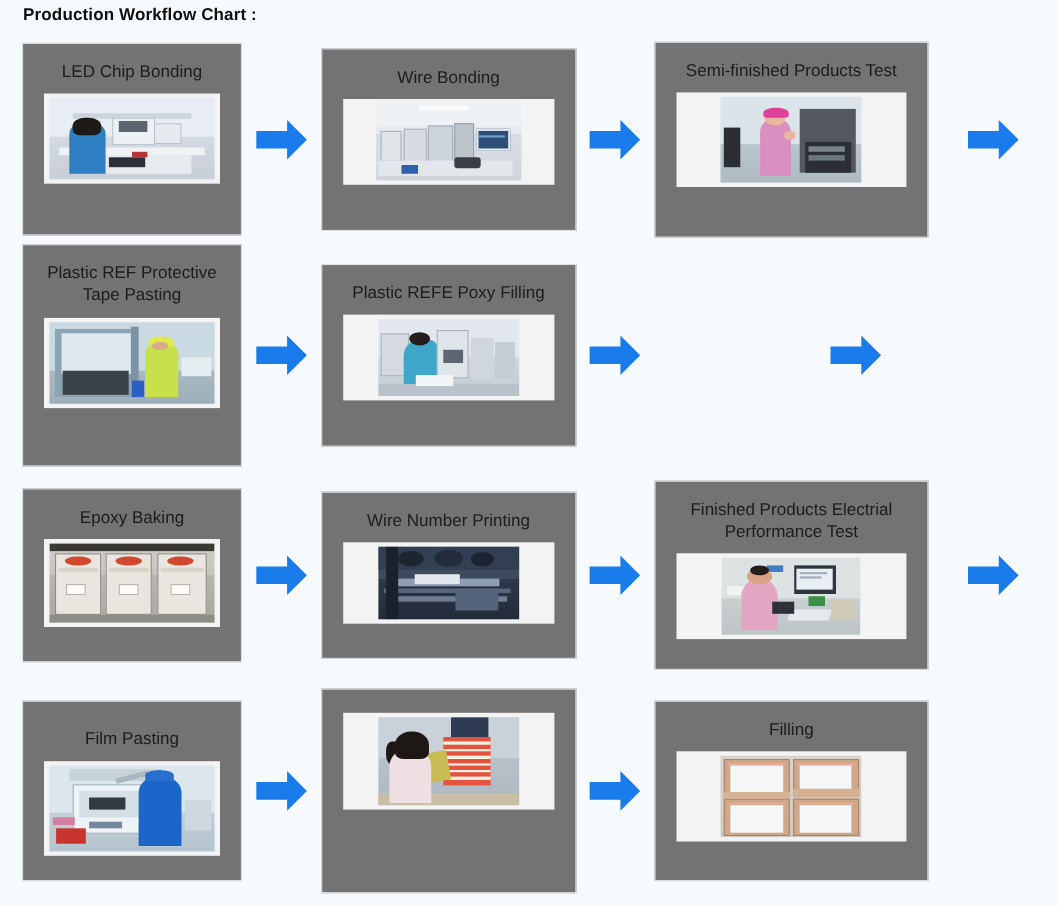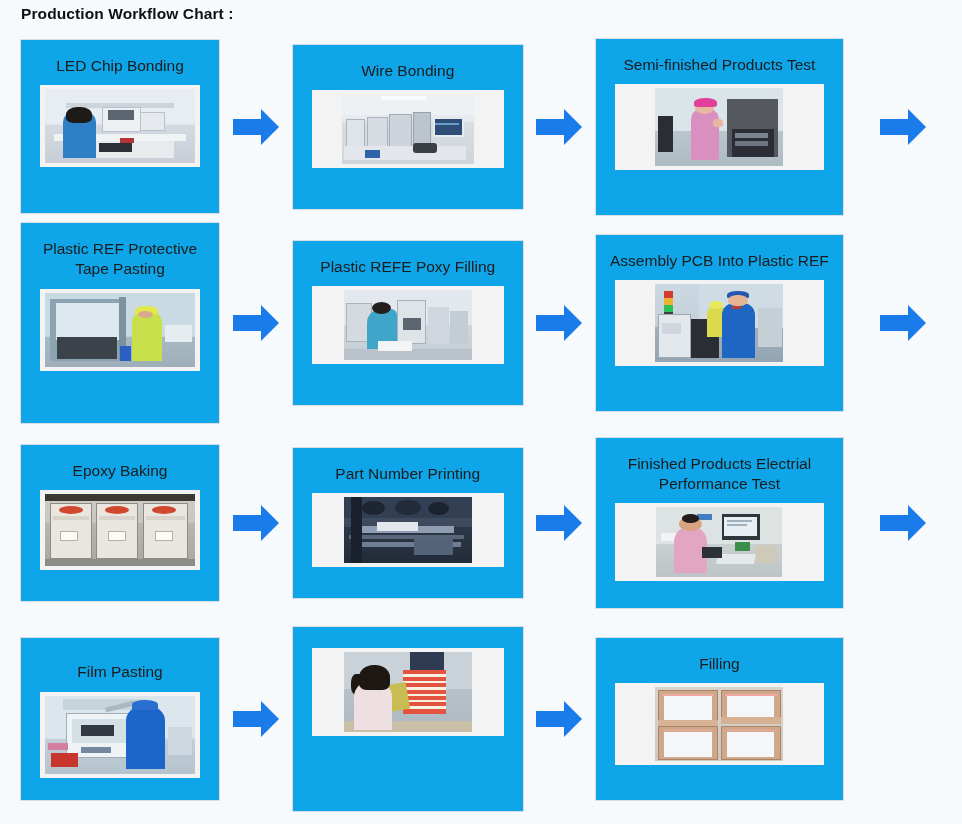--- a/index.html
+++ b/index.html
@@ -57,21 +57,21 @@
     align-items: center;
     justify-content: flex-start;
   }
 
   
   .col1 { width: 305px; padding-left: 20px; }
   .col2 { width: 318px; padding-left: 0px; }
   .col3 { width: 385px; padding-left: 0px; }
 
   .card {
-    background: #0ea5e9;
+    background: #737373;
     border: 1px solid #dadfe4;
     display: flex;
     flex-direction: column;
     align-items: center;
     justify-content: flex-start;
     padding: 12px 10px 14px 10px;
   }
 
   .card-w1 { width: 200px; }
   .card-w2 { width: 232px; }
@@ -446,42 +446,20 @@
           </div>
         </div>
         <div class="arrow-slot">
           <svg class="arrow" viewBox="0 0 50 44">
             <path d="M2 14 L30 14 L30 4 L48 22 L30 40 L30 30 L2 30 Z" fill="#1a7ceb"></path>
           </svg>
         </div>
       </div>
 
       <div class="cell col3">
-        <div class="card card-w3" style="height:178px;">
-          <div class="card-title">Assembly PCB Into Plastic REF</div>
-          <div class="photo-band">
-            <div class="photo s6" style="width:128px;height:78px;">
-              <div class="ph wall6"></div>
-                <div class="ph mch"></div>
-                <div class="ph mscr6"></div>
-              <div class="ph tower"></div>
-                <div class="ph t1"></div>
-                <div class="ph t2"></div>
-              <div class="ph t3"></div>
-                <div class="ph rcab"></div>
-                <div class="ph dkblk"></div>
-              <div class="ph ylw"></div>
-                <div class="ph ylwh"></div>
-                <div class="ph blu"></div>
-              <div class="ph cap6"></div>
-                <div class="ph bluh"></div>
-                <div class="ph red6"></div>
-            </div>
-          </div>
-        </div>
         <div class="arrow-slot">
           <svg class="arrow" viewBox="0 0 50 44">
             <path d="M2 14 L30 14 L30 4 L48 22 L30 40 L30 30 L2 30 Z" fill="#1a7ceb"></path>
           </svg>
         </div>
       </div>
 
     </div>
 
     <div class="row" style="height:193px;">
@@ -510,21 +488,21 @@
         </div>
         <div class="arrow-slot">
           <svg class="arrow" viewBox="0 0 50 44">
             <path d="M2 14 L30 14 L30 4 L48 22 L30 40 L30 30 L2 30 Z" fill="#1a7ceb"></path>
           </svg>
         </div>
       </div>
 
       <div class="cell col2">
         <div class="card card-w2" style="height:152px;">
-          <div class="card-title">Part Number Printing</div>
+          <div class="card-title">Wire Number Printing</div>
           <div class="photo-band">
             <div class="photo s8" style="width:128px;height:66px;">
               <div class="ph tp"></div>
                 <div class="ph roll"></div>
                 <div class="ph roll2"></div>
               <div class="ph roll3"></div>
                 <div class="ph bar"></div>
                 <div class="ph blk"></div>
               <div class="ph bar2"></div>
                 <div class="ph bar3"></div>

